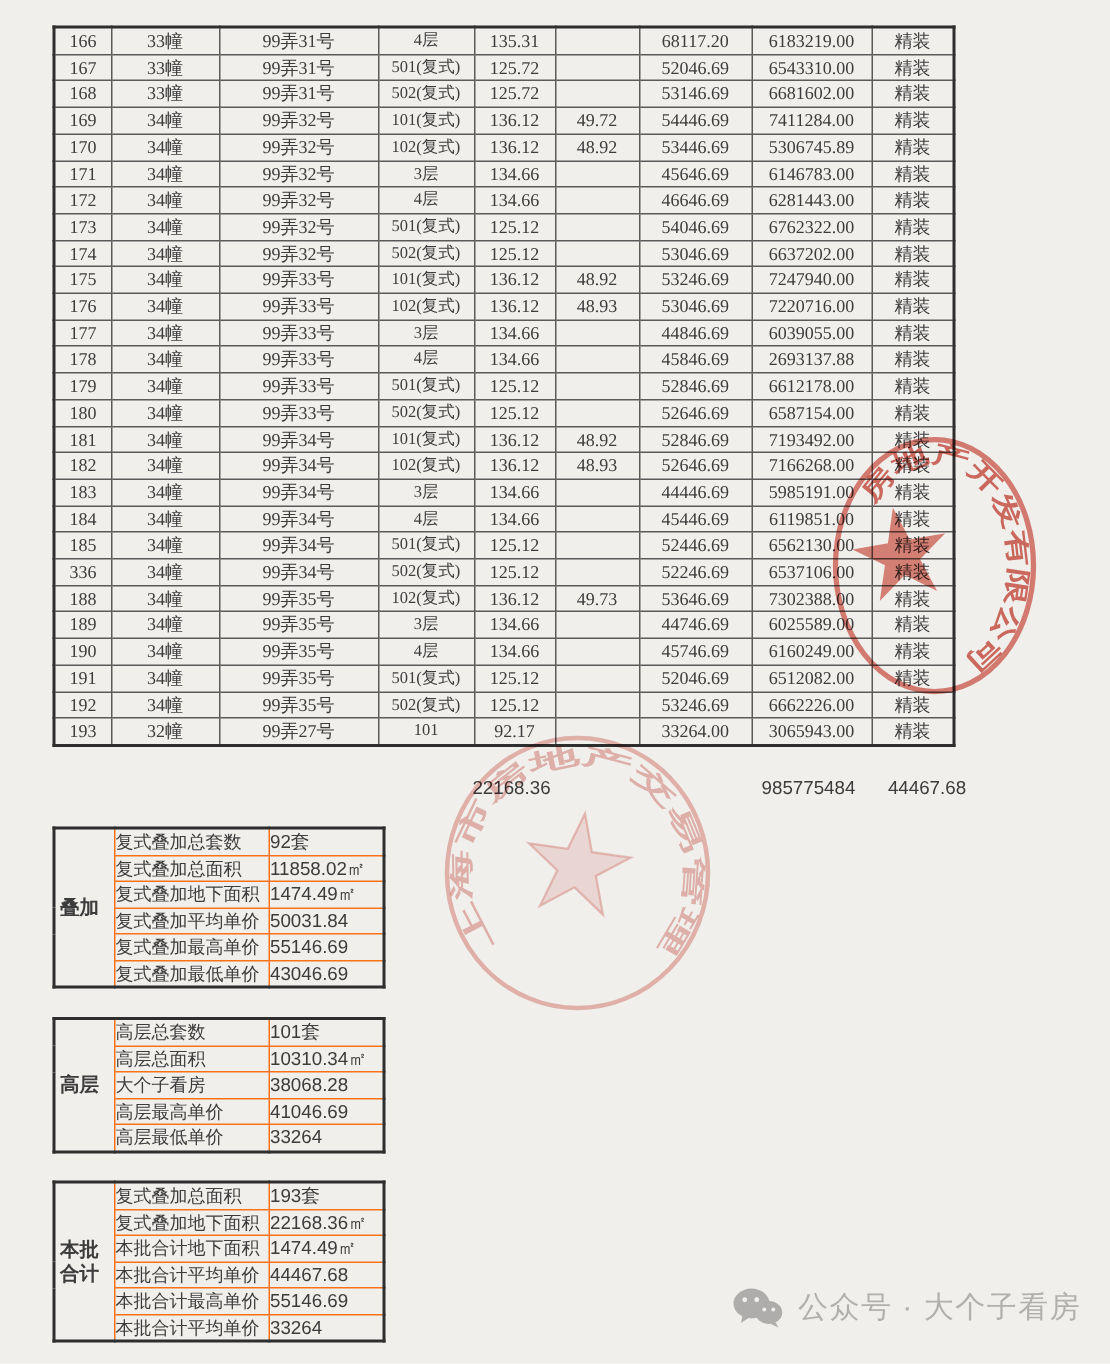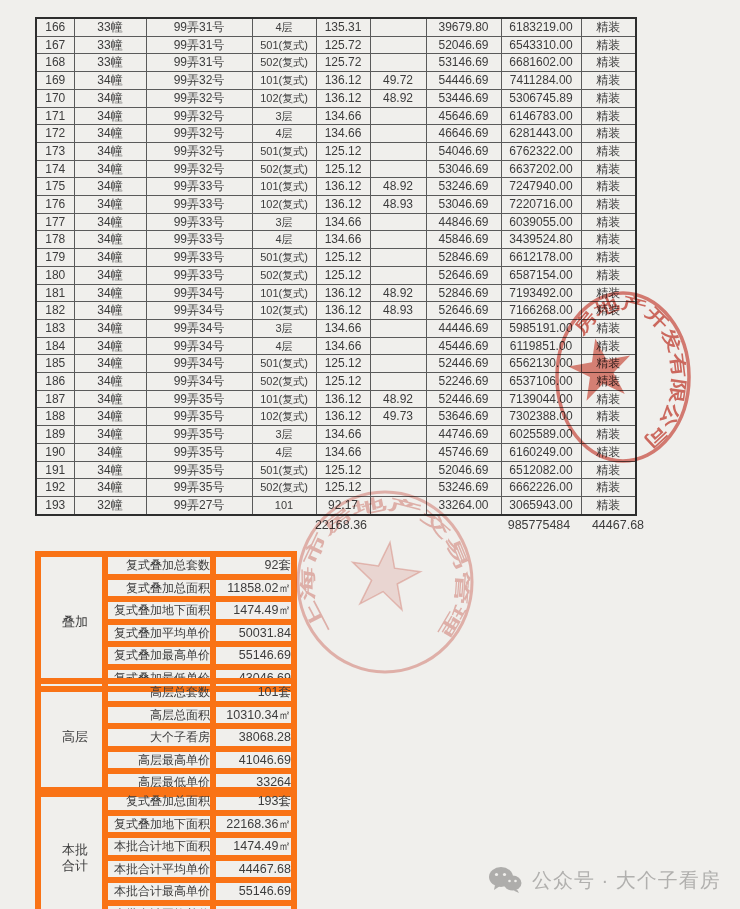--- a/index.html
+++ b/index.html
@@ -14,57 +14,57 @@
     position:absolute;left:35px;top:17px;width:602px;
     border-collapse:collapse;table-layout:fixed;
     font-size:12px;color:#3c3c3c;
   }
   .main-table td{
     border:1px solid #5a5a5a;
     height:16.7px;line-height:16.7px;
     text-align:center;vertical-align:middle;
     padding:0;white-space:nowrap;overflow:hidden;
   }
-  .main-table{border:2px solid #2e2e2e;}
+  .main-table{border:2px solid #2e2e2e;font-family:Liberation Serif, serif;}
   .main-table td.floor-cell{font-size:11px;}
   
   .c0{width:38px}.c1{width:72px}.c2{width:106px}.c3{width:64px}.c4{width:54px}
   .c5{width:56px}.c6{width:75px}.c7{width:80px}.c8{width:55px}
 
   
   .totals-item{position:absolute;height:18px;line-height:18px;font-size:12.5px;color:#3c3c3c;text-align:center;}
   #total-area{left:306px;top:516px;width:70px;}
   #total-amount{left:496px;top:516px;width:86px;}
   #total-avg{left:586px;top:516px;width:64px;}
 
   
   .summary-table{
     position:absolute;left:35px;width:210px;border-collapse:collapse;table-layout:fixed;
     font-size:12px;color:#3c3c3c;border:2px solid #2e2e2e;
   }
   .summary-table td{
-    border:6px solid #f97316;height:16.5px;line-height:14px;
-    text-align:right;vertical-align:middle;padding:0;
+    border:1px solid #f97316;height:16.5px;line-height:14px;
+    text-align:left;vertical-align:middle;padding:0;
   }
-  .summary-table td.group-cell{width:33px;font-size:13px;word-break:break-all;line-height:16px;padding:0 14px;}
+  .summary-table td.group-cell{width:33px;font-size:13px;word-break:break-all;line-height:16px;padding:0 3px;font-weight:bold;}
   .summary-table td.name-cell{width:102px;white-space:nowrap;overflow:hidden;font-size:12px;}
   .summary-table td.value-cell{width:75px;white-space:nowrap;font-size:12.5px;}
   #summary-stacked{top:551px;}
   #summary-highrise{top:678px;}
   #summary-batch{top:787px;}
 
   
   .stamp{position:absolute;mix-blend-mode:multiply;pointer-events:none;}
   #stamp-developer{left:525px;top:275px;}
   #stamp-authority{left:280px;top:480px;}
 
   
   .watermark{
     position:absolute;left:488px;top:858px;width:246px;height:36px;
-    display:flex;align-items:flex-end;color:#b1b0ae;
+    display:flex;align-items:flex-start;color:#b1b0ae;
   }
   .watermark .wm-text{font-size:20px;letter-spacing:1px;margin-left:10px;white-space:nowrap;}
 </style>
 </head>
 <body>
 
 <table class="main-table">
   <colgroup>
     <col class="c0">
       <col class="c1">
@@ -77,21 +77,21 @@
       <col class="c8">
   </colgroup>
   <tbody>
       <tr>
         <td>166</td>
         <td>33幢</td>
         <td>99弄31号</td>
         <td class="floor-cell">4层</td>
         <td>135.31</td>
         <td></td>
-        <td>39679.80</td>
+        <td>68117.20</td>
         <td>6183219.00</td>
         <td>精装</td>
       </tr>
       <tr>
         <td>167</td>
         <td>33幢</td>
         <td>99弄31号</td>
         <td class="floor-cell">501(复式)</td>
         <td>125.72</td>
         <td></td>
@@ -210,21 +210,21 @@
         <td>精装</td>
       </tr>
       <tr>
         <td>178</td>
         <td>34幢</td>
         <td>99弄33号</td>
         <td class="floor-cell">4层</td>
         <td>134.66</td>
         <td></td>
         <td>45846.69</td>
-        <td>3439524.80</td>
+        <td>2693137.88</td>
         <td>精装</td>
       </tr>
       <tr>
         <td>179</td>
         <td>34幢</td>
         <td>99弄33号</td>
         <td class="floor-cell">501(复式)</td>
         <td>125.12</td>
         <td></td>
         <td>52846.69</td>
@@ -291,39 +291,28 @@
         <td>34幢</td>
         <td>99弄34号</td>
         <td class="floor-cell">501(复式)</td>
         <td>125.12</td>
         <td></td>
         <td>52446.69</td>
         <td>6562130.00</td>
         <td>精装</td>
       </tr>
       <tr>
-        <td>186</td>
+        <td>336</td>
         <td>34幢</td>
         <td>99弄34号</td>
         <td class="floor-cell">502(复式)</td>
         <td>125.12</td>
         <td></td>
         <td>52246.69</td>
         <td>6537106.00</td>
-        <td>精装</td>
-      </tr>
-      <tr>
-        <td>187</td>
-        <td>34幢</td>
-        <td>99弄35号</td>
-        <td class="floor-cell">101(复式)</td>
-        <td>136.12</td>
-        <td>48.92</td>
-        <td>52446.69</td>
-        <td>7139044.00</td>
         <td>精装</td>
       </tr>
       <tr>
         <td>188</td>
         <td>34幢</td>
         <td>99弄35号</td>
         <td class="floor-cell">102(复式)</td>
         <td>136.12</td>
         <td>49.73</td>
         <td>53646.69</td>

